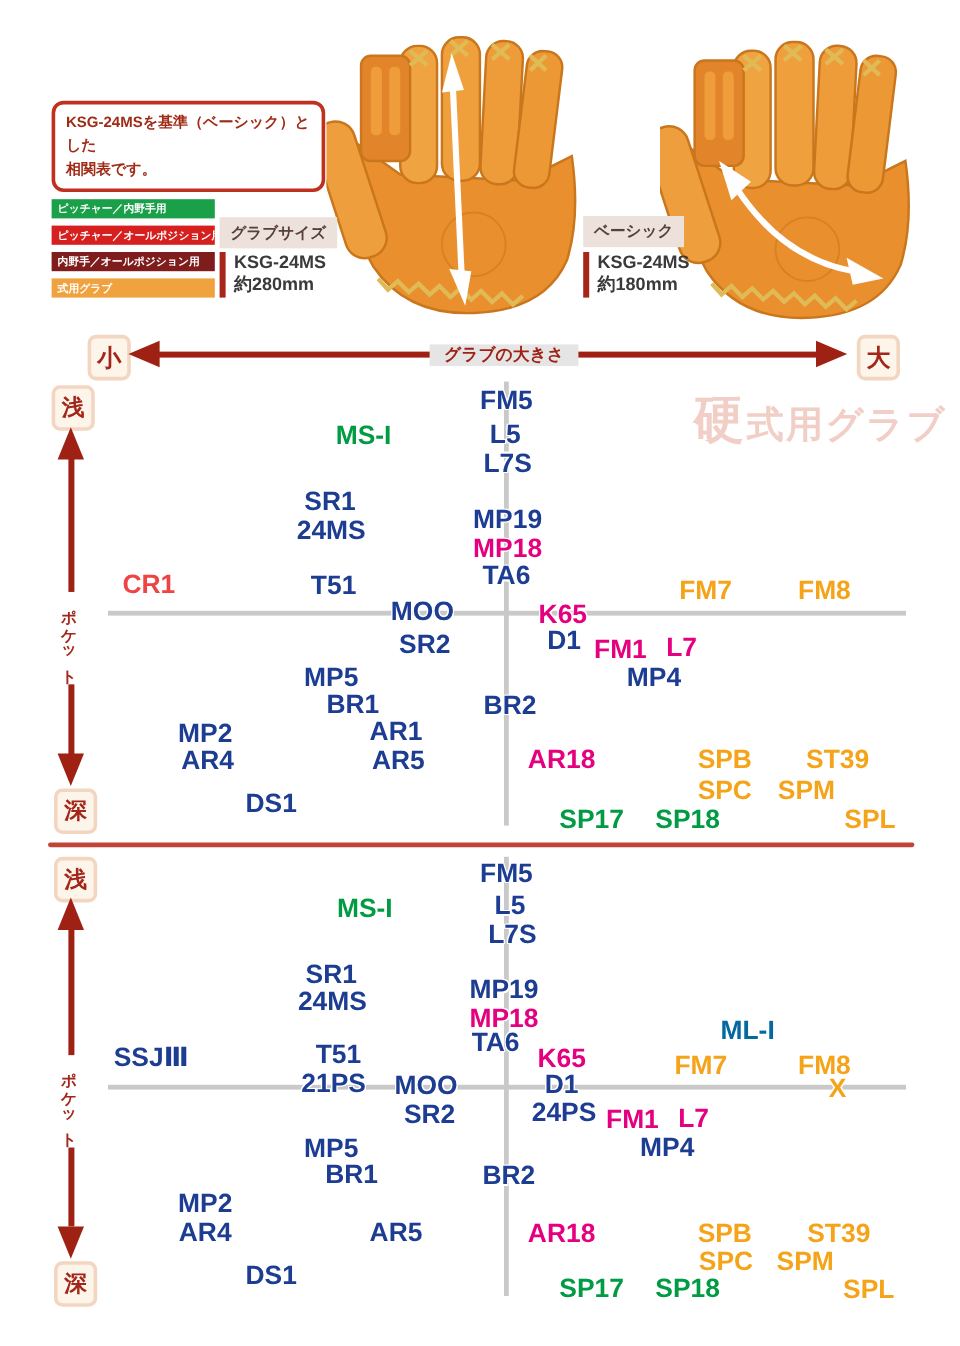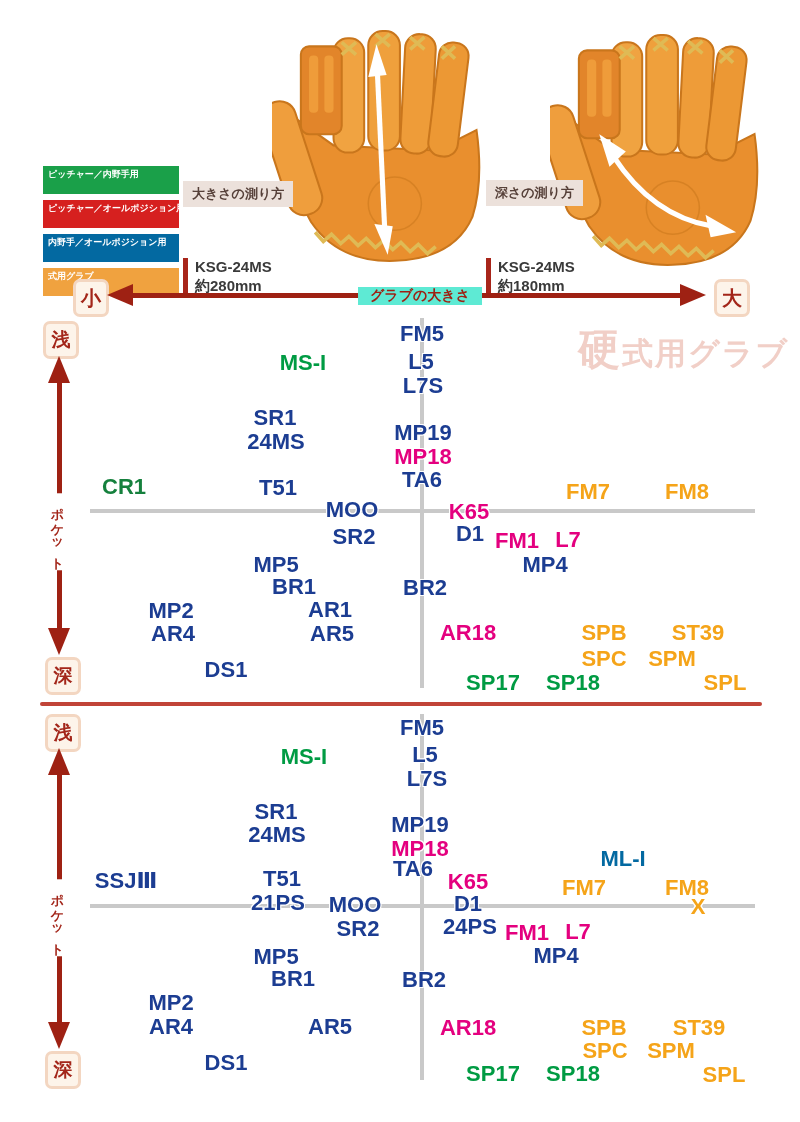--- a/index.html
+++ b/index.html
@@ -5,36 +5,36 @@
   html,body{margin:0;padding:0;background:#fff;}
   .page{position:relative;width:800px;height:1122px;background:#fff;overflow:hidden;
         font-family:"Liberation Sans","DejaVu Sans",sans-serif;}
   
   .title{position:absolute;left:44px;top:40px;color:#a02c18;font-weight:bold;white-space:nowrap;}
   .title .main{font-size:27px;letter-spacing:1px;}
   .title .suffix{font-size:16px;margin-left:8px;}
   .note-box{position:absolute;left:43px;top:84px;width:204px;border:3px solid #c0301e;border-radius:10px;
             padding:6px 9px;color:#a02c18;font-weight:bold;font-size:12.5px;line-height:1.55;}
   .legend{position:absolute;left:43px;top:166px;}
-  .legend-bar{width:136px;height:28px;margin-bottom:6px;color:#fff;font-weight:bold;font-size:9px;
+  .legend-bar{width:136px;height:16px;margin-bottom:6px;color:#fff;font-weight:bold;font-size:9px;
               line-height:16px;padding:0 5px;box-sizing:border-box;white-space:nowrap;overflow:hidden;}
   
   .measure-head{position:absolute;background:#ece1db;color:#564039;font-weight:bold;font-size:13px;
                 padding:4px 9px;white-space:nowrap;}
-  .measure-val{position:absolute;display:flex;margin-top:48px;}
+  .measure-val{position:absolute;display:flex;}
   .measure-val .bar{width:5px;background:#a8251a;margin-right:7px;}
   .measure-val .txt{font-weight:bold;font-size:15px;color:#3a3a3a;line-height:1.25;white-space:nowrap;}
   
   .glove{position:absolute;}
   
   .axis-box{position:absolute;width:30px;height:32px;background:#fdf4ea;border:3px solid #f3d6c1;
             border-radius:7px;color:#a3261a;font-weight:bold;font-size:20px;display:flex;
             align-items:center;justify-content:center;}
   .h-arrow-line{position:absolute;height:5px;background:#9e2113;}
-  .h-arrow-label{position:absolute;transform:translate(-50%,-50%);background:#5eead4;color:#9e2113;
+  .h-arrow-label{position:absolute;transform:translate(-50%,-50%);background:#e5e5e5;color:#9e2113;
                  font-weight:bold;font-size:14px;padding:0 12px;white-space:nowrap;}
   .tri{position:absolute;width:0;height:0;}
   .tri-left{border-top:11px solid transparent;border-bottom:11px solid transparent;border-right:26px solid #9e2113;}
   .tri-right{border-top:11px solid transparent;border-bottom:11px solid transparent;border-left:26px solid #9e2113;}
   .tri-up{border-left:11px solid transparent;border-right:11px solid transparent;border-bottom:27px solid #9e2113;}
   .tri-down{border-left:11px solid transparent;border-right:11px solid transparent;border-top:27px solid #9e2113;}
   .v-arrow-line{position:absolute;width:5px;background:#9e2113;left:57px;}
   .v-axis-label{position:absolute;left:48px;background:#fff;color:#a3261a;font-weight:bold;font-size:13px;
                 writing-mode:vertical-rl;text-orientation:upright;padding:5px 0;letter-spacing:2px;
                 transform:translateY(-50%);}
@@ -46,25 +46,29 @@
   .watermark .rest{font-size:31px;}
   .pt{position:absolute;transform:translate(-50%,-50%);font-weight:bold;font-size:22px;white-space:nowrap;
       text-shadow:-1px -1px 0 #fff,1px -1px 0 #fff,-1px 1px 0 #fff,1px 1px 0 #fff;}
 </style>
 </head>
 <body>
 
 <div class="page">
 
 
+  <div class="note-box">
+    <span>KSG-24MSを基準（ベーシック）とした</span><br>
+    <span>相関表です。</span>
+  </div>
 
   <div class="legend">
       <div class="legend-bar" style="background: rgb(26, 160, 73);">ピッチャー／内野手用</div>
       <div class="legend-bar" style="background: rgb(214, 32, 31);">ピッチャー／オールポジション用</div>
-      <div class="legend-bar" style="background: #0369a1;">内野手／オールポジション用</div>
+      <div class="legend-bar" style="background: #7f1d1d;">内野手／オールポジション用</div>
       <div class="legend-bar" style="background: rgb(240, 162, 63);">式用グラブ</div>
     </div>
 
   <svg class="glove" style="left:272px;top:28px" width="215" height="240" viewBox="0 0 210 235">
     <g stroke="#c9761c" stroke-width="2">
       <path d="M25 90 Q15 150 38 190 Q65 230 120 228 Q178 226 196 185 Q207 150 200 100 L160 120 L60 115 Z" fill="#e98f2e"></path>
       <rect x="60" y="10" width="30" height="112" rx="14" fill="#f0a341"></rect>
       <rect x="94" y="3" width="31" height="117" rx="14" fill="#efa03c"></rect>
       <rect x="128" y="6" width="30" height="117" rx="14" fill="#ee9c39" transform="rotate(3 143 60)"></rect>
       <rect x="158" y="14" width="29" height="112" rx="13" fill="#ec9834" transform="rotate(7 172 70)"></rect>
@@ -108,30 +112,30 @@
       <path d="M166 18 l13 12 M179 18 l-13 12"></path>
       <path d="M42 200 l8 9 l8 -7 l9 9 l8 -7 l9 9 l8 -7 l9 9 l8 -7 l9 9 l8 -7 l9 9 l8 -7 l9 9 l8 -7"></path>
     </g>
     <g fill="#fff">
       <path d="M62 122 Q100 180 158 190" stroke="#fff" stroke-width="5" fill="none"></path>
       <path d="M48 100 L58 132 L74 117 Z"></path>
       <path d="M182 196 L152 179 L157 201 Z"></path>
     </g>
   </svg>
 
-  <div class="measure-head" style="left:183px;top:181px">大きさの測り方</div>
+  <div class="measure-head" style="left:183px;top:181px">グラブサイズ</div>
   <div class="measure-val" style="left:183px;top:210px">
     <div class="bar"></div>
     <div class="txt">
       <span>KSG-24MS</span><br>
       <span>約280mm</span>
     </div>
   </div>
 
-  <div class="measure-head" style="left:486px;top:180px">深さの測り方</div>
+  <div class="measure-head" style="left:486px;top:180px">ベーシック</div>
   <div class="measure-val" style="left:486px;top:210px">
     <div class="bar"></div>
     <div class="txt">
       <span>KSG-24MS</span><br>
       <span>約180mm</span>
     </div>
   </div>
 
   <div class="axis-box" style="left:73px;top:279px">小</div>
   <div class="axis-box" style="left:714px;top:279px">大</div>
@@ -168,21 +172,21 @@
   <div>
       <span class="pt" style="left: 422px; top: 334px; color: rgb(28, 61, 146);">FM5</span>
       <span class="pt" style="left: 303px; top: 363px; color: rgb(0, 155, 67);">MS-I</span>
       <span class="pt" style="left: 421px; top: 362px; color: rgb(28, 61, 146);">L5</span>
       <span class="pt" style="left: 423px; top: 386px; color: rgb(28, 61, 146);">L7S</span>
       <span class="pt" style="left: 275px; top: 418px; color: rgb(28, 61, 146);">SR1</span>
       <span class="pt" style="left: 276px; top: 442px; color: rgb(28, 61, 146);">24MS</span>
       <span class="pt" style="left: 423px; top: 433px; color: rgb(28, 61, 146);">MP19</span>
       <span class="pt" style="left: 423px; top: 457px; color: rgb(228, 0, 127);">MP18</span>
       <span class="pt" style="left: 422px; top: 480px; color: rgb(28, 61, 146);">TA6</span>
-      <span class="pt" style="left: 124px; top: 487px; color: #15803d;">CR1</span>
+      <span class="pt" style="left: 124px; top: 487px; color: #ef4444;">CR1</span>
       <span class="pt" style="left: 278px; top: 488px; color: rgb(28, 61, 146);">T51</span>
       <span class="pt" style="left: 588px; top: 492px; color: rgb(245, 164, 25);">FM7</span>
       <span class="pt" style="left: 687px; top: 492px; color: rgb(245, 164, 25);">FM8</span>
       <span class="pt" style="left: 352px; top: 510px; color: rgb(28, 61, 146);">MOO</span>
       <span class="pt" style="left: 469px; top: 512px; color: rgb(228, 0, 127);">K65</span>
       <span class="pt" style="left: 354px; top: 537px; color: rgb(28, 61, 146);">SR2</span>
       <span class="pt" style="left: 470px; top: 534px; color: rgb(28, 61, 146);">D1</span>
       <span class="pt" style="left: 517px; top: 541px; color: rgb(228, 0, 127);">FM1</span>
       <span class="pt" style="left: 568px; top: 540px; color: rgb(228, 0, 127);">L7</span>
       <span class="pt" style="left: 545px; top: 565px; color: rgb(28, 61, 146);">MP4</span>

